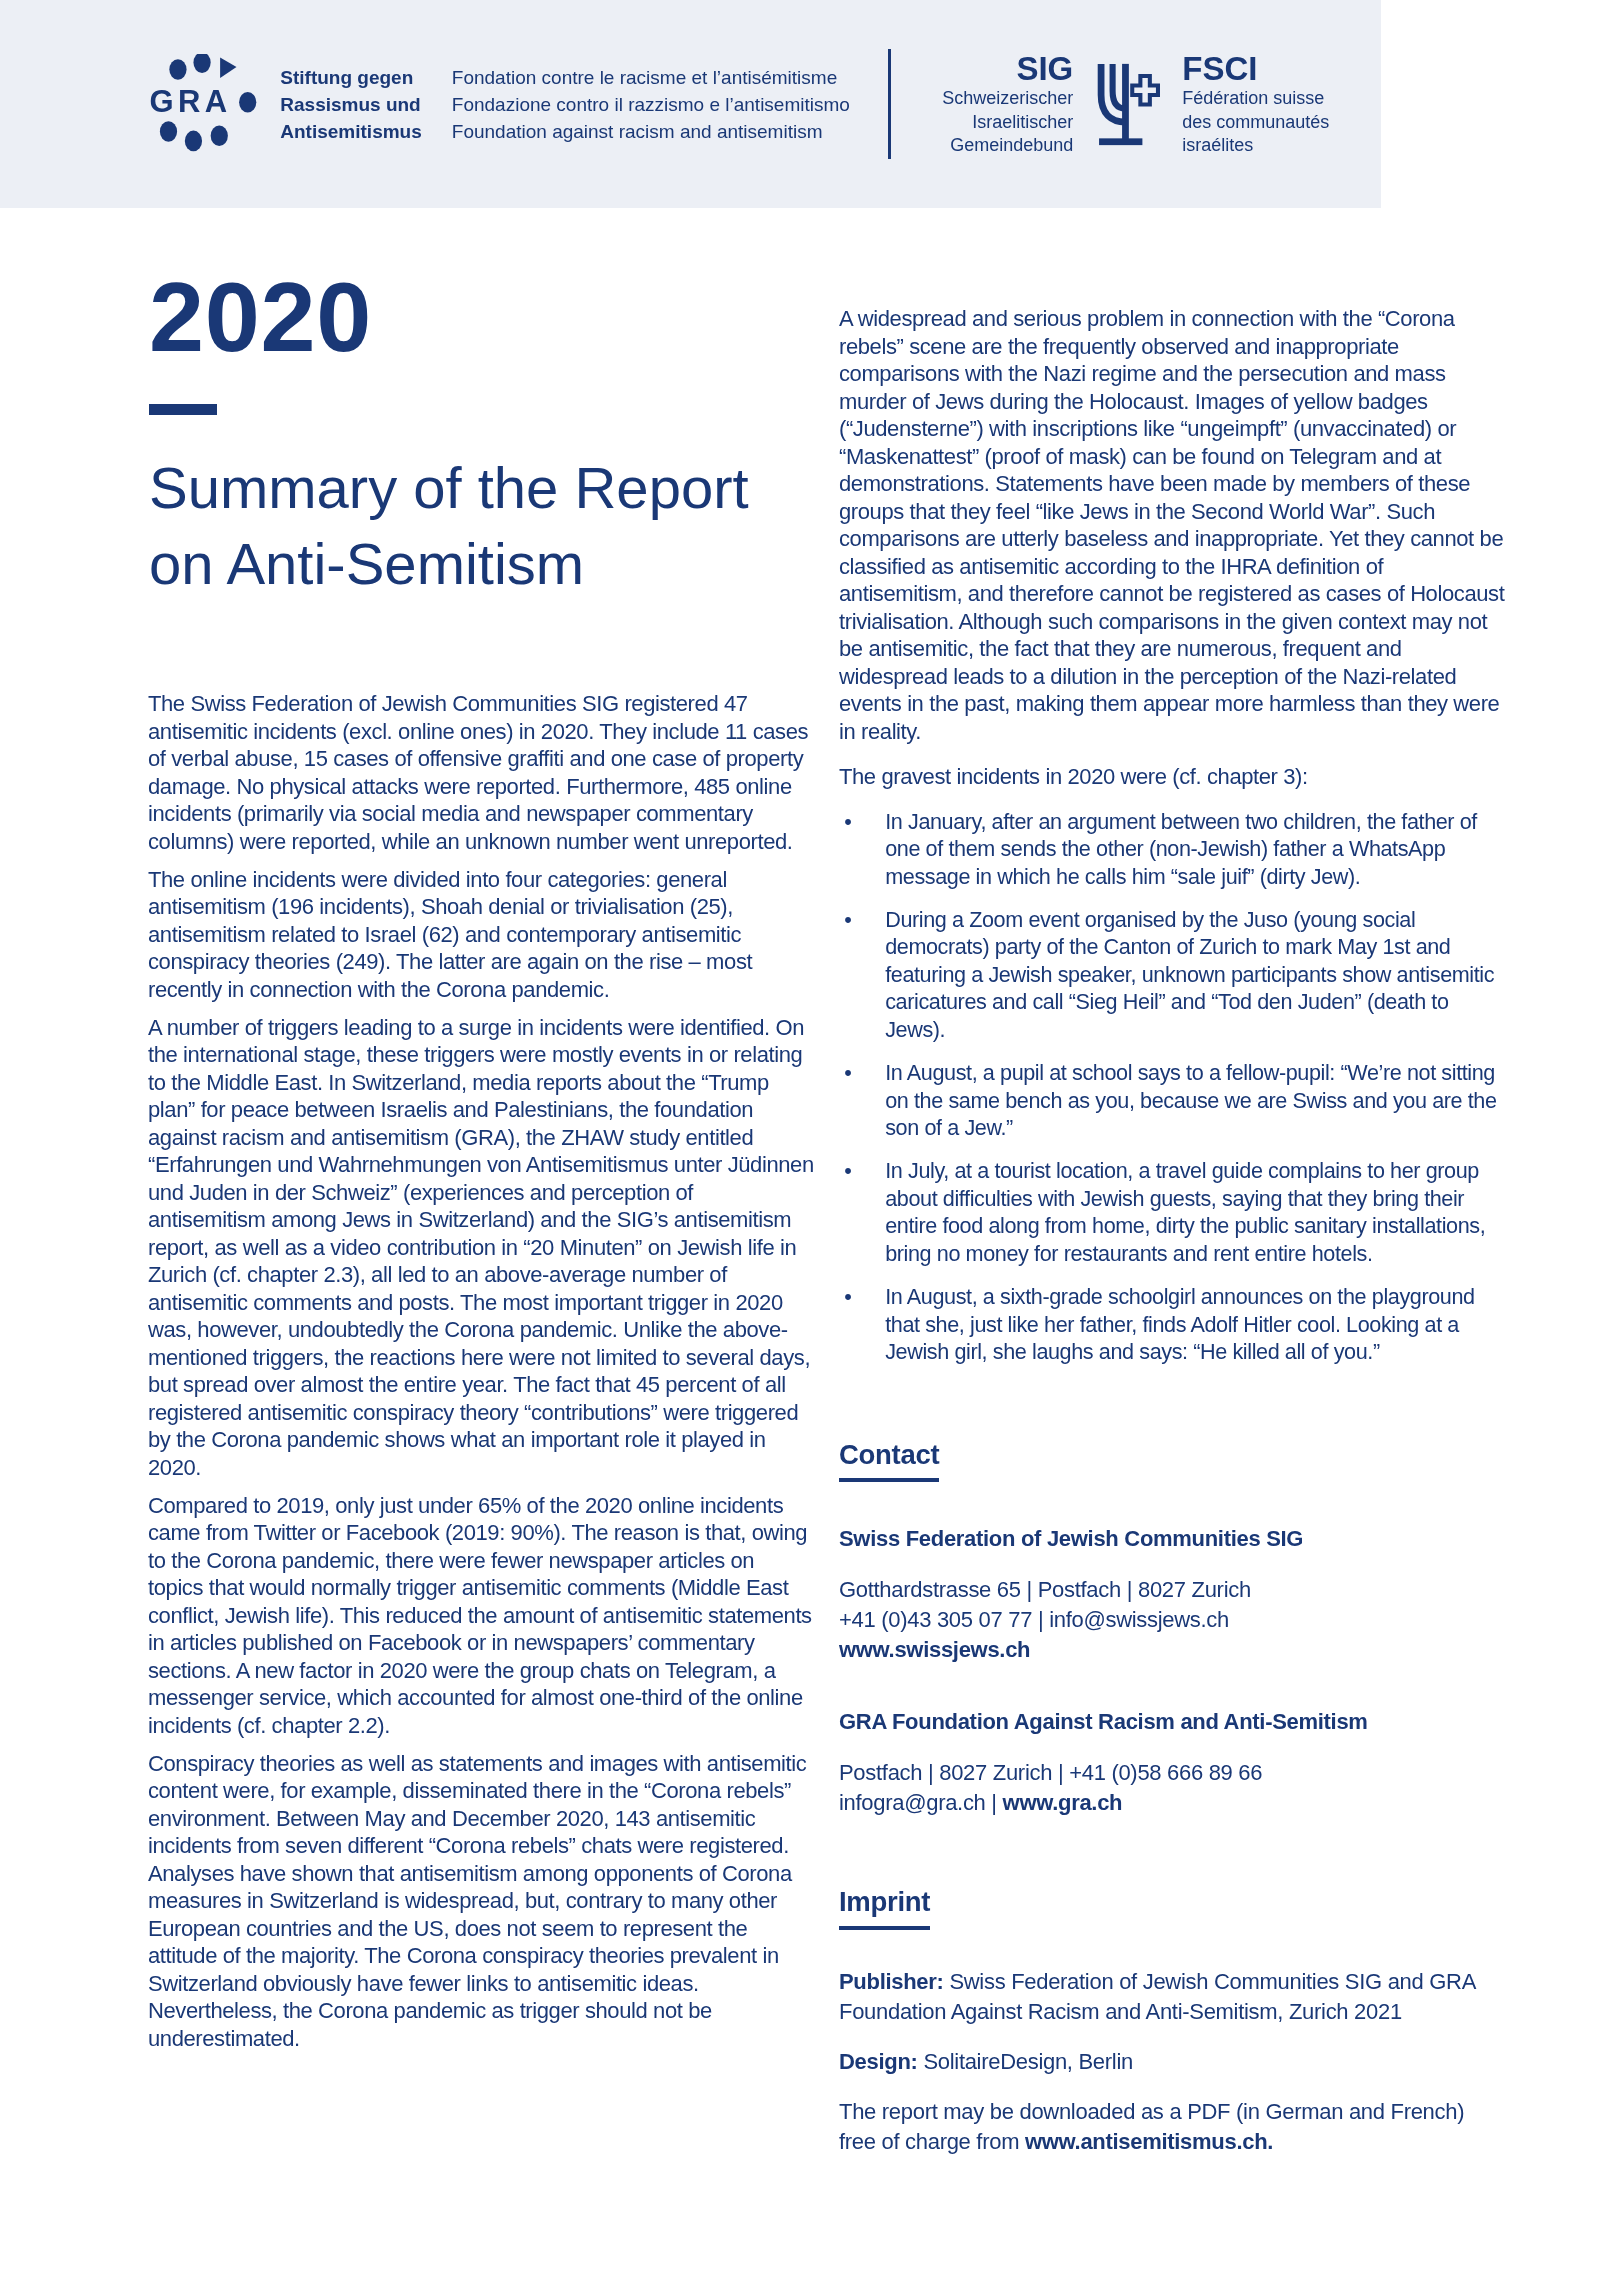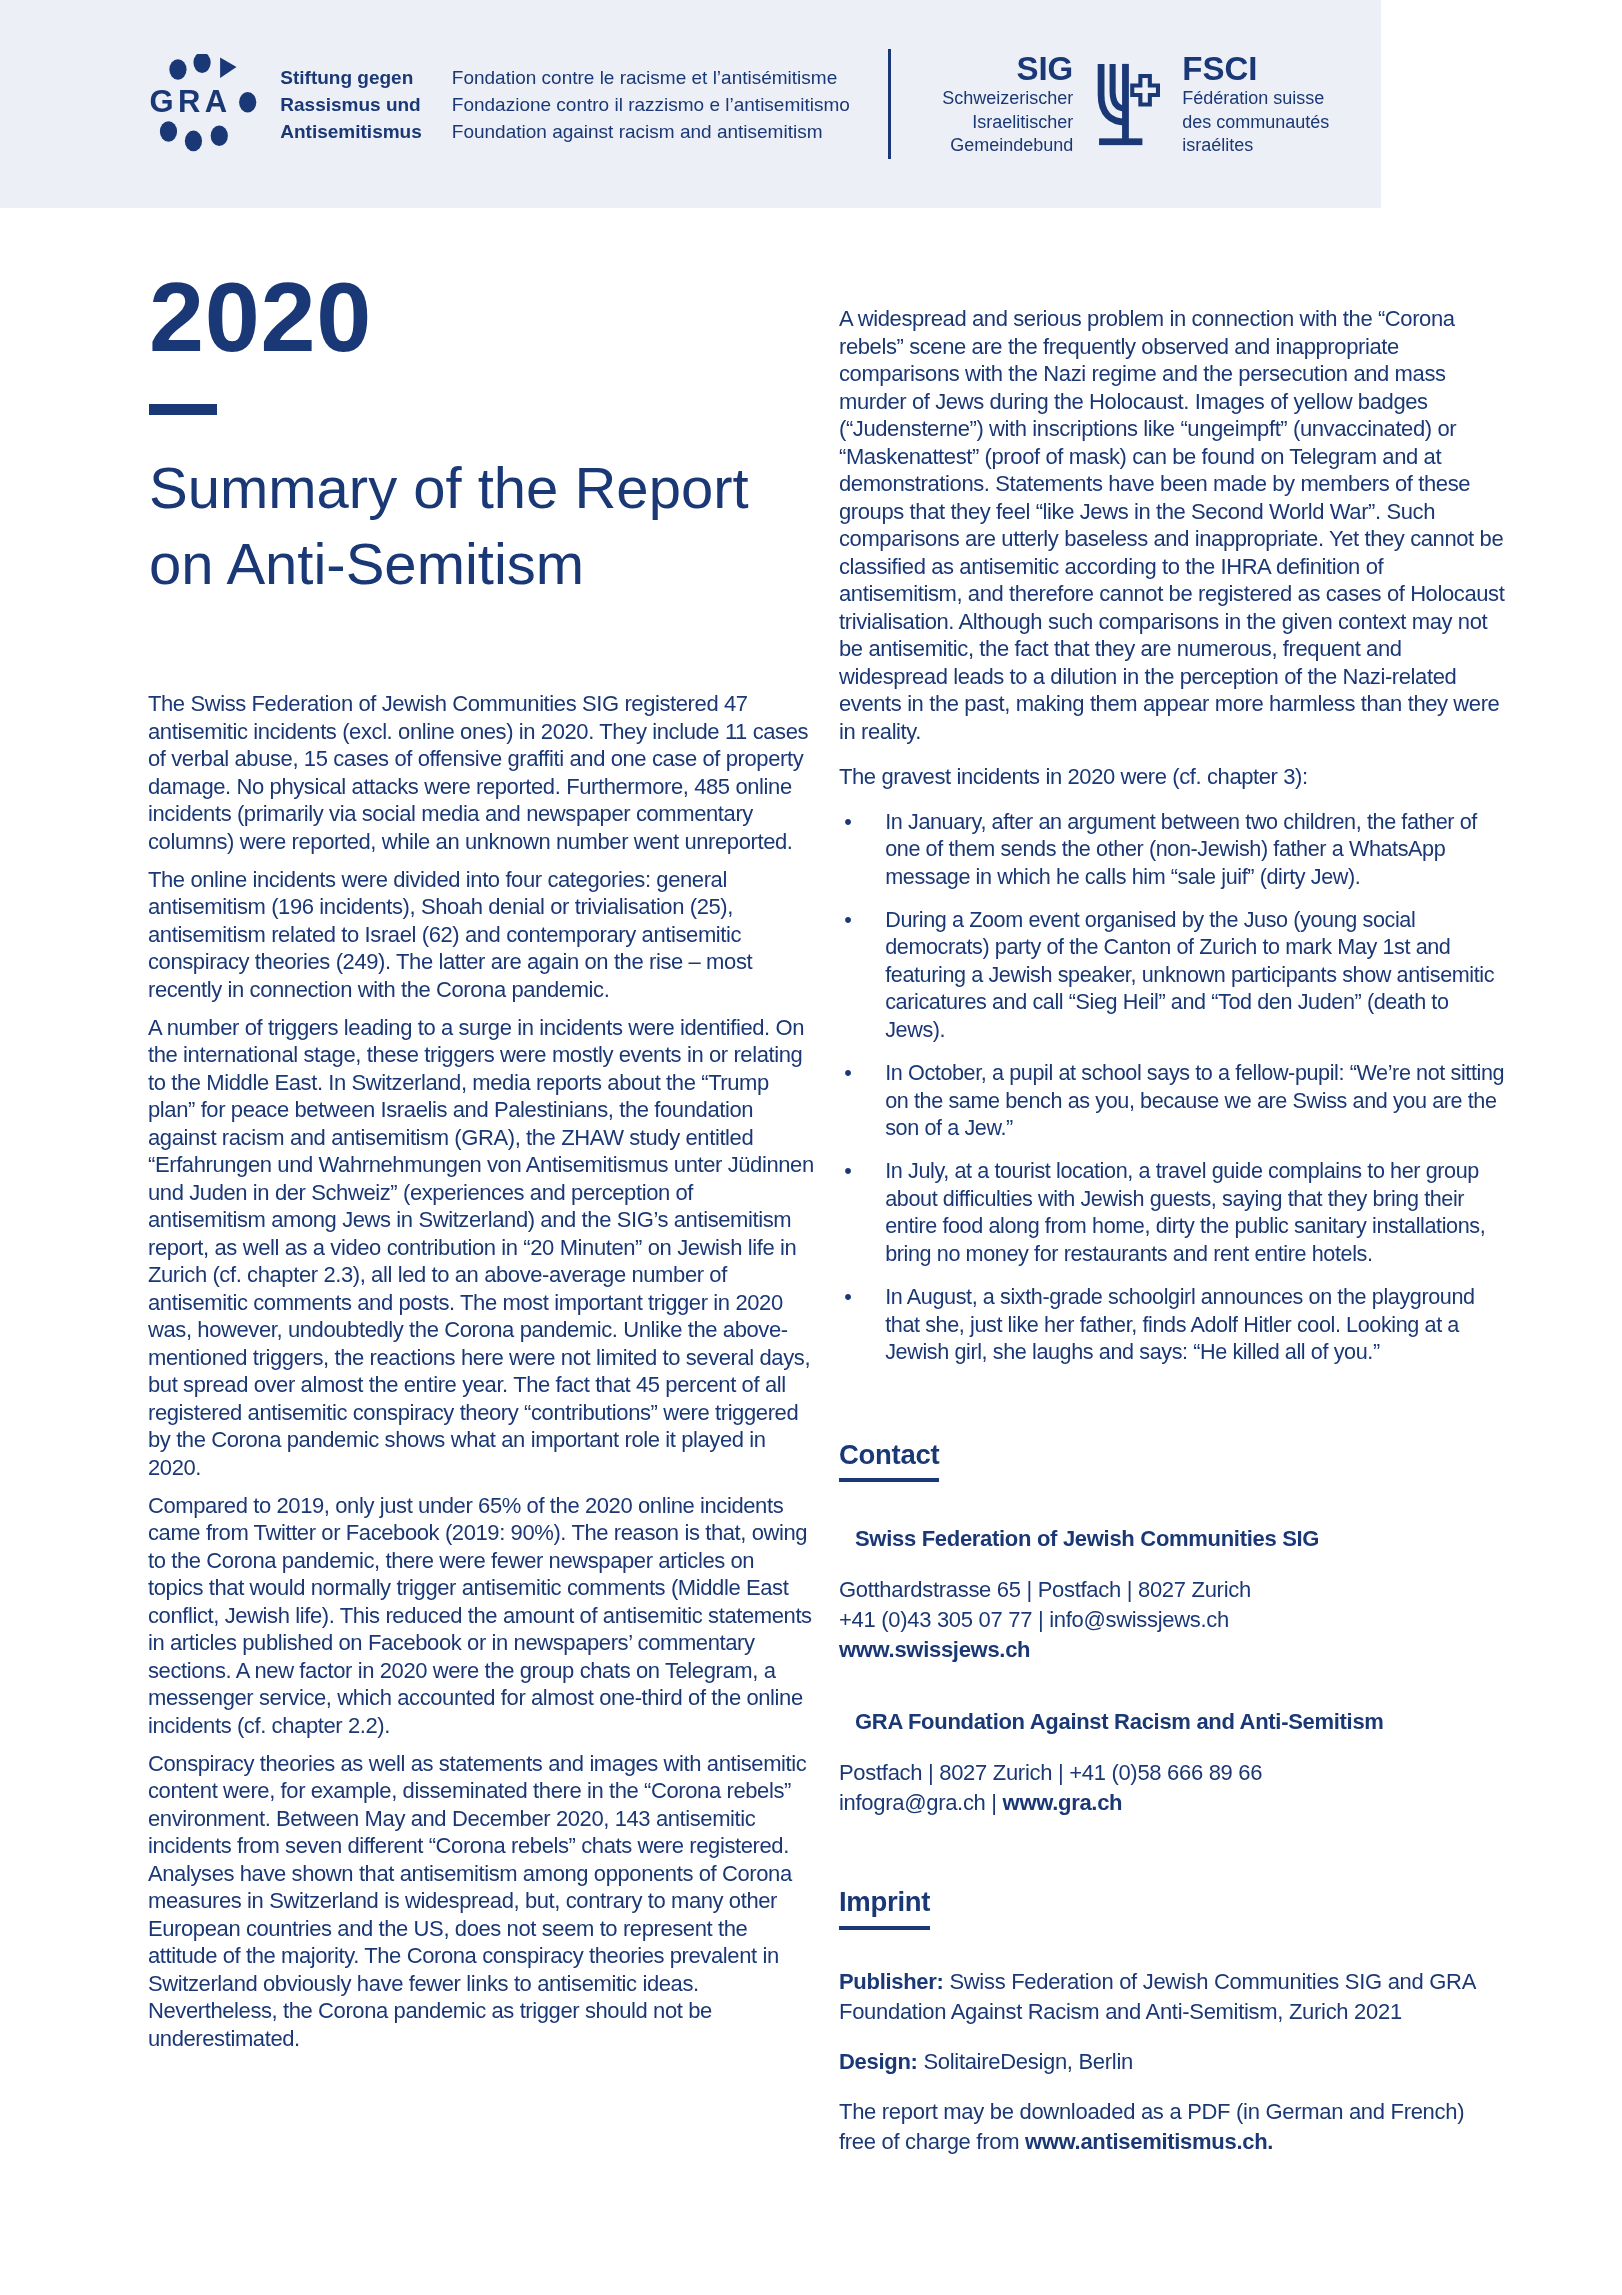--- a/index.html
+++ b/index.html
@@ -34,21 +34,21 @@
   .bullet-row{display:flex;margin-bottom:15.7px;}
   .bullet-dot{flex:none;width:41px;padding-left:5.2px;font-size:21.6px;line-height:27.5px;}
   .bullet-text{font-size:21.6px;line-height:27.5px;letter-spacing:-0.4px;}
   
   .contact-section{margin-top:73px;}
   .imprint-section{margin-top:68px;}
   .section-heading{
     display:inline-block;margin:0;font-size:27.5px;font-weight:bold;
     padding-bottom:7.9px;border-bottom:4.6px solid #1A3876;letter-spacing:-0.3px;
   }
-  .c-name{font-size:22px;font-weight:bold;line-height:29px;margin:42px 0 0 16px;letter-spacing:-0.3px;}
+  .c-name{font-size:22px;font-weight:bold;line-height:29px;margin:42px 0 0 0;letter-spacing:-0.3px;}
   .c-lines{font-size:22px;line-height:30px;margin:22px 0 0 0;letter-spacing:-0.3px;}
   .bold{font-weight:bold;}
   .imp-par{font-size:22px;line-height:30px;margin:37px 0 0 0;letter-spacing:-0.3px;}
   .imp-par.tight{margin-top:19.6px;}
   svg .navy{fill:#1A3876;}
   svg text{font-family:"Liberation Sans","DejaVu Sans",sans-serif;}
 </style>
 </head>
 <body>
 
@@ -134,21 +134,21 @@
       <div class="bullet-row">
         <span class="bullet-dot">•</span>
         <span class="bullet-text">In January, after an argument between two children, the father of one of them sends the other (non-Jewish) father a WhatsApp message in which he calls him “sale juif” (dirty Jew).</span>
       </div>
       <div class="bullet-row">
         <span class="bullet-dot">•</span>
         <span class="bullet-text">During a Zoom event organised by the Juso (young social democrats) party of the Canton of Zurich to mark May 1st and featuring a Jewish speaker, unknown participants show antisemitic caricatures and call “Sieg Heil” and “Tod den Juden” (death to Jews).</span>
       </div>
       <div class="bullet-row">
         <span class="bullet-dot">•</span>
-        <span class="bullet-text">In October, a pupil at school says to a fellow-pupil: “We’re not sitting on the same bench as you, because we are Swiss and you are the son of a Jew.”</span>
+        <span class="bullet-text">In August, a pupil at school says to a fellow-pupil: “We’re not sitting on the same bench as you, because we are Swiss and you are the son of a Jew.”</span>
       </div>
       <div class="bullet-row">
         <span class="bullet-dot">•</span>
         <span class="bullet-text">In July, at a tourist location, a travel guide complains to her group about difficulties with Jewish guests, saying that they bring their entire food along from home, dirty the public sanitary installations, bring no money for restaurants and rent entire hotels.</span>
       </div>
       <div class="bullet-row">
         <span class="bullet-dot">•</span>
         <span class="bullet-text">In August, a sixth-grade schoolgirl announces on the playground that she, just like her father, finds Adolf Hitler cool. Looking at a Jewish girl, she laughs and says: “He killed all of you.”</span>
       </div>
     </div>

